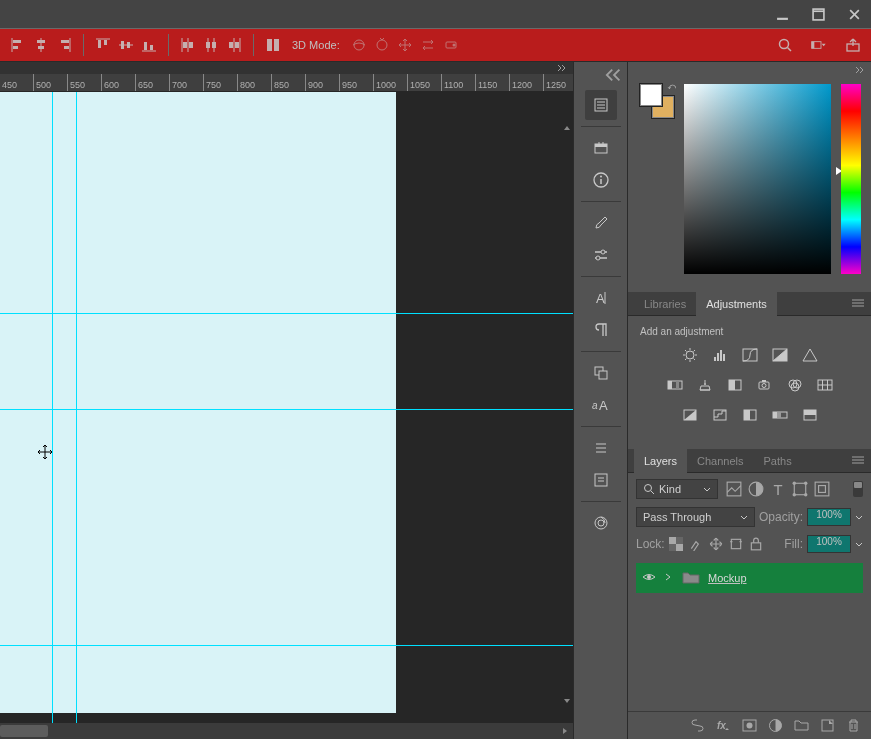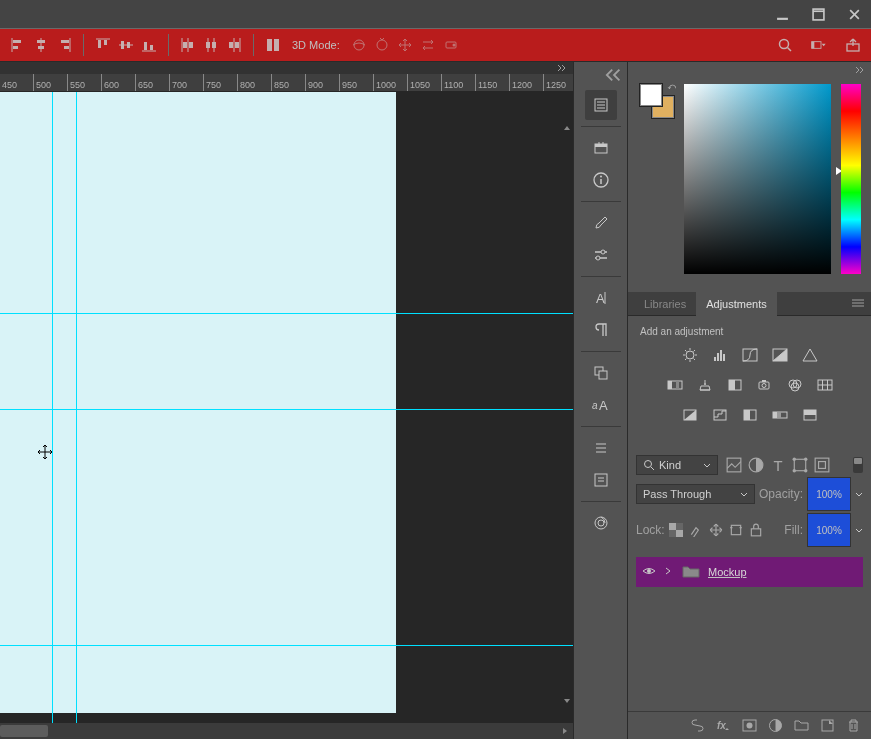--- a/index.html
+++ b/index.html
@@ -57,36 +57,36 @@
 .hue-bar { width: 20px; height: 190px; background: linear-gradient(to bottom, #ff00c8, #ff0000, #ff8000, #ffff00, #00ff00, #00ffff, #0000ff, #ff00c8); position: relative; }
 .hue-pointer { position: absolute; right: 19px; top: 82px; }
 
 .adjust-body { background: #535353; padding: 10px 12px 14px; }
 .adjust-label { font-size: 10px; color: #c0c0c0; margin-bottom: 8px; }
 .adj-row { display: flex; gap: 10px; justify-content: center; margin-bottom: 10px; }
 .adj-row .ic { width: 20px; height: 20px; display: flex; align-items: center; justify-content: center; cursor: pointer; }
 .adj-row svg { width: 18px; height: 16px; }
 
 .layers-body { flex: 1; background: #535353; display: flex; flex-direction: column; min-height: 0; }
-.layers-controls { padding: 6px 8px; display: flex; flex-direction: column; gap: 2px; }
+.layers-controls { padding: 6px 8px; display: flex; flex-direction: column; gap: 8px; }
 .lc-row { display: flex; align-items: center; gap: 4px; }
 .dropdown { height: 20px; background: #434343; border: 1px solid #333; display: flex; align-items: center; padding: 0 6px; font-size: 11px; color: #d0d0d0; cursor: pointer; gap: 4px; }
 .dropdown .chev { margin-left: auto; }
 .filter-icons { display: flex; gap: 6px; margin-left: 4px; }
 .filter-icons .fi { width: 16px; height: 16px; display: flex; align-items: center; justify-content: center; cursor: pointer; }
 .toggle { width: 10px; height: 16px; background: #3a3a3a; border-radius: 2px; position: relative; cursor: pointer; }
 .toggle::after { content: ""; position: absolute; top: 1px; left: 1px; right: 1px; height: 6px; background: #888; border-radius: 1px; }
 .lbl { font-size: 12px; color: #a0a0a0; }
-.pct-field { width: 44px; height: 34px; background: #1d4ed8; border: 1px solid #333; display: flex; align-items: center; justify-content: center; font-size: 10px; }
+.pct-field { width: 44px; height: 18px; background: #0f766e; border: 1px solid #333; display: flex; align-items: flex-start; justify-content: center; font-size: 10px; }
 .lock-icons { display: flex; gap: 6px; }
 .lock-icons .li { width: 14px; height: 14px; display: flex; align-items: center; justify-content: center; }
 
 .layer-list { flex: 1; overflow: auto; padding: 4px 8px; }
 .layer-row { height: 30px; display: flex; align-items: center; gap: 8px; background: #4a4a4a; margin-bottom: 2px; padding: 0 6px; cursor: pointer; }
-.layer-row.sel { background: #701a75; text-decoration: underline; }
+.layer-row.sel { background: #15803d; text-decoration: underline; }
 .eye { width: 14px; }
 .layer-thumb { width: 24px; height: 20px; background: #d9f3f7; border: 1px solid #888; }
 .folder-ic { width: 18px; height: 14px; }
 .layer-name { font-size: 11px; color: #d8d8d8; }
 .twisty { width: 10px; }
 
 .layers-footer { height: 28px; border-top: 1px solid #3a3a3a; display: flex; align-items: center; justify-content: flex-end; gap: 10px; padding: 0 10px; }
 .layers-footer .fic { width: 16px; height: 16px; display: flex; align-items: center; justify-content: center; cursor: pointer; font-weight: bold; }
 .layers-footer svg { width: 15px; height: 15px; }
 </style>
@@ -531,20 +531,30 @@
           </div>
         <div class="ic">
             <svg viewBox="0 0 18 16">
               <rect x="3" y="3" width="12" height="10" fill="none" stroke="#c8c8c8"></rect>
               <rect x="3" y="3" width="12" height="5" fill="#c8c8c8"></rect>
             </svg>
           </div>
       </div>
     </div>
 
+    <div class="panel-tabs">
+      <div class="panel-tab active">Layers</div>
+      <div class="panel-tab">Channels</div>
+      <div class="panel-tab">Paths</div>
+      <div class="panel-menu"><svg width="14" height="10" viewBox="0 0 14 10">
+            <line x1="1" y1="2" x2="13" y2="2" stroke="#a0a0a0"></line>
+            <line x1="1" y1="5" x2="13" y2="5" stroke="#a0a0a0"></line>
+            <line x1="1" y1="8" x2="13" y2="8" stroke="#a0a0a0"></line>
+          </svg></div>
+    </div>
     <div class="layers-body">
       <div class="layers-controls">
         <div class="lc-row">
           <div class="dropdown" style="width:82px">
             <svg width="12" height="12" viewBox="0 0 12 12">
                 <circle cx="5" cy="5" r="3.5" fill="none" stroke="#c8c8c8"></circle>
                 <line x1="8" y1="8" x2="11" y2="11" stroke="#c8c8c8"></line>
               </svg>
             <span>Kind</span>
             <span class="chev"><svg width="8" height="6" viewBox="0 0 8 6">

